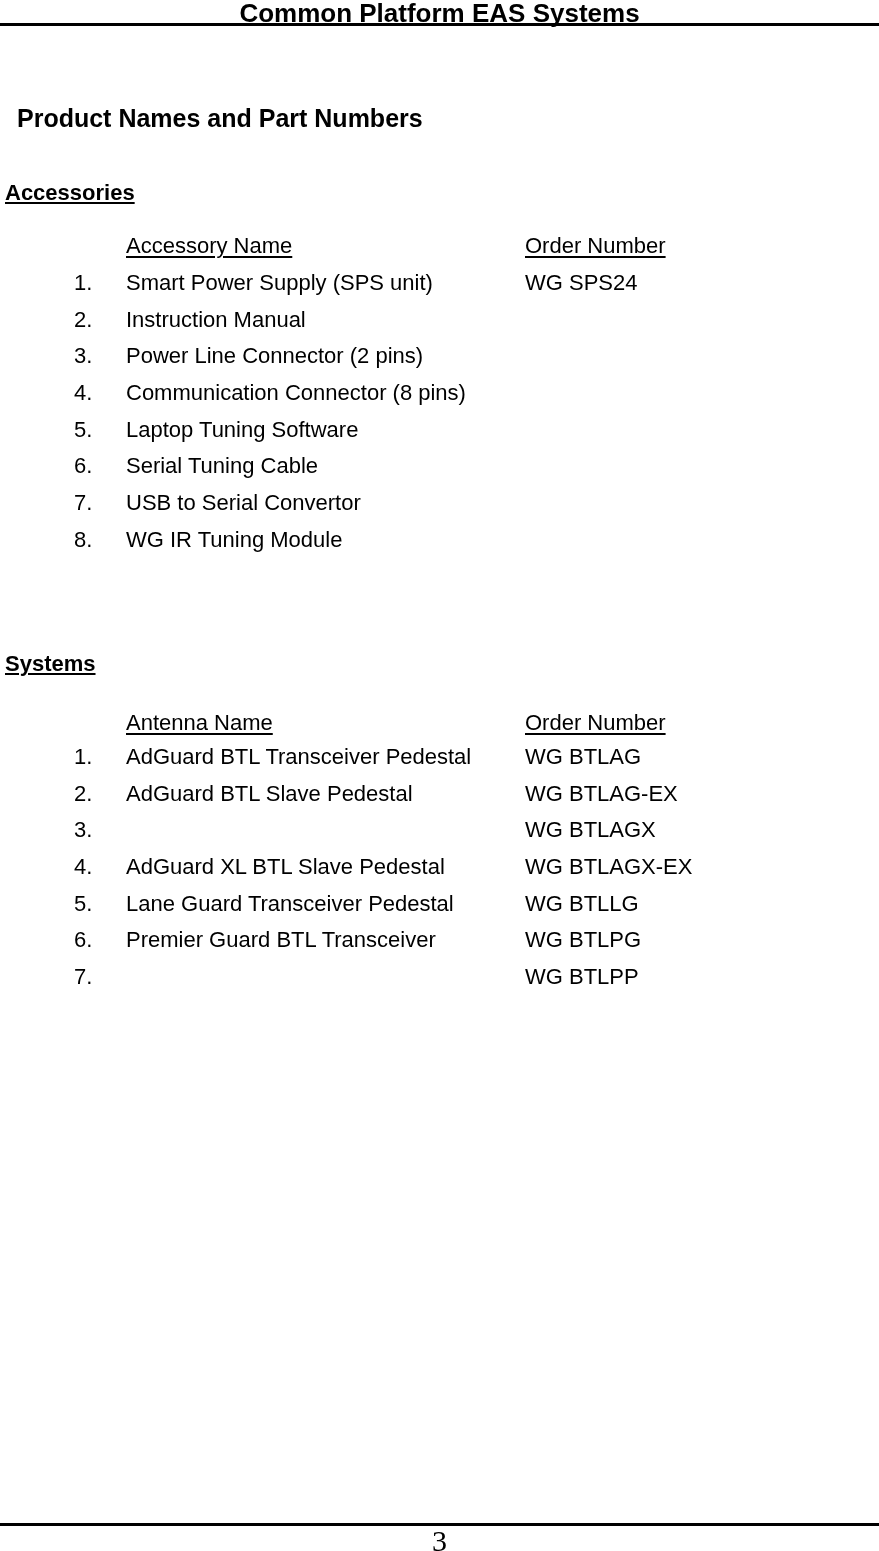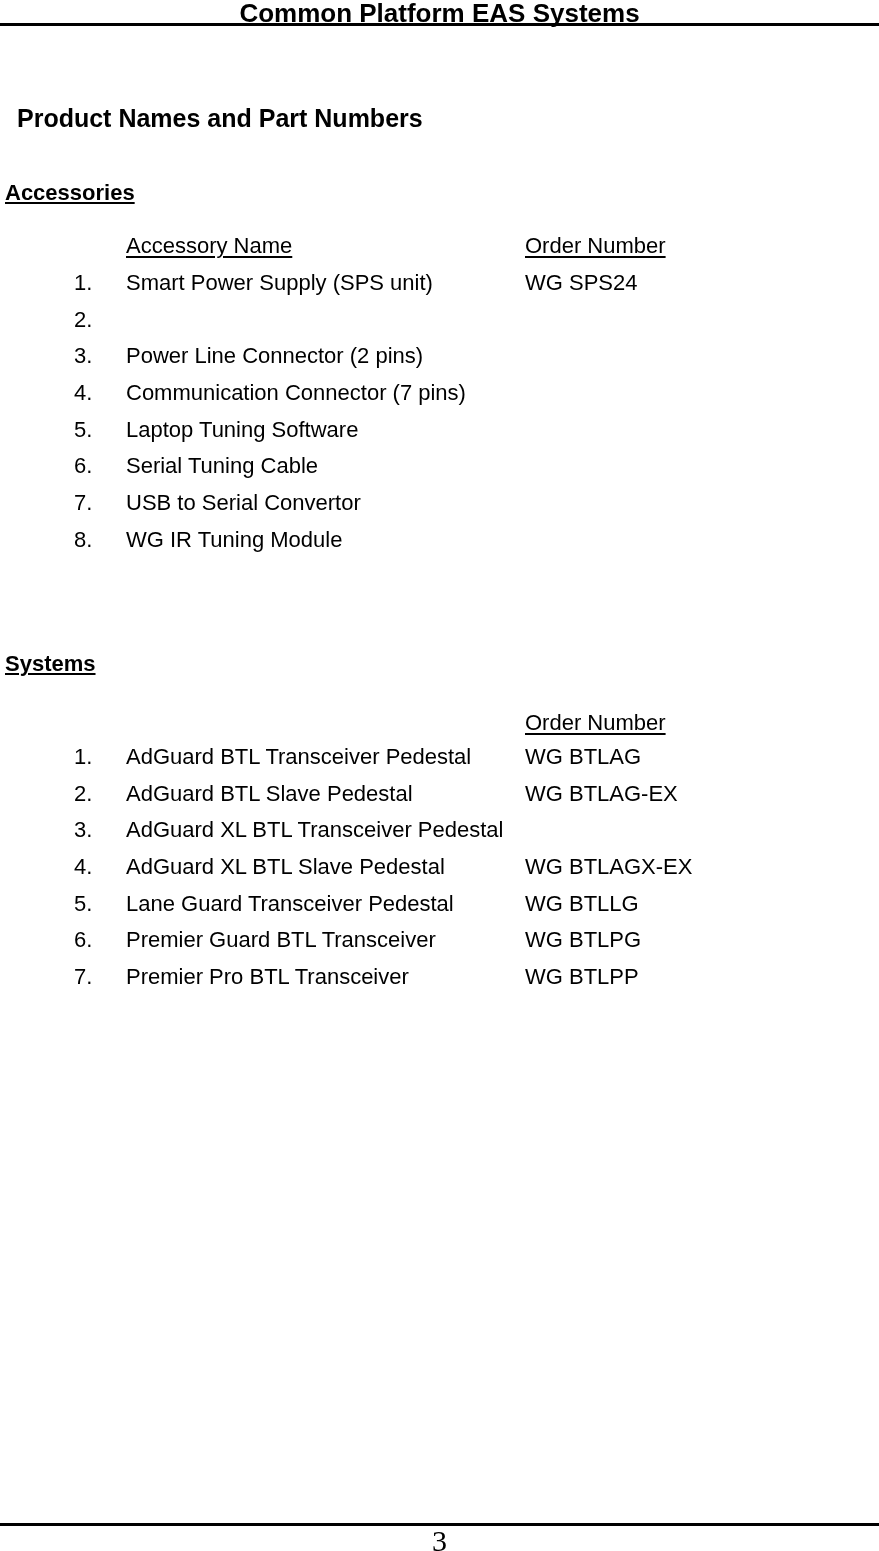--- a/index.html
+++ b/index.html
@@ -103,30 +103,31 @@
     <span class="cell name">Accessory Name</span>
     <span class="cell order">Order Number</span>
   </div>
   <div class="trow first-data">
     <span class="cell num">1.</span>
     <span class="cell name">Smart Power Supply (SPS unit)</span>
     <span class="cell order">WG SPS24</span>
   </div>
   <div class="trow">
     <span class="cell num">2.</span>
+    <span class="cell name">Instruction Manual</span>
     <span class="cell order"></span>
   </div>
   <div class="trow">
     <span class="cell num">3.</span>
     <span class="cell name">Power Line Connector (2 pins)</span>
     <span class="cell order"></span>
   </div>
   <div class="trow">
     <span class="cell num">4.</span>
-    <span class="cell name">Communication Connector (7 pins)</span>
+    <span class="cell name">Communication Connector (8 pins)</span>
     <span class="cell order"></span>
   </div>
   <div class="trow">
     <span class="cell num">5.</span>
     <span class="cell name">Laptop Tuning Software</span>
     <span class="cell order"></span>
   </div>
   <div class="trow">
     <span class="cell num">6.</span>
     <span class="cell name">Serial Tuning Cable</span>
@@ -142,53 +143,53 @@
     <span class="cell name">WG IR Tuning Module</span>
     <span class="cell order"></span>
   </div>
 </div>
 
 <div class="section-heading heading-systems">Systems</div>
 
 <div class="ptable table-systems">
   <div class="trow thead">
     <span class="cell num"></span>
+    <span class="cell name">Antenna Name</span>
     <span class="cell order">Order Number</span>
   </div>
   <div class="trow">
     <span class="cell num">1.</span>
     <span class="cell name">AdGuard BTL Transceiver Pedestal</span>
     <span class="cell order">WG BTLAG</span>
   </div>
   <div class="trow">
     <span class="cell num">2.</span>
     <span class="cell name">AdGuard BTL Slave Pedestal</span>
     <span class="cell order">WG BTLAG-EX</span>
   </div>
   <div class="trow">
     <span class="cell num">3.</span>
-    <span class="cell name">AdGuard XL BTL Transceiver Pedestal</span>
+    <span class="cell order">WG BTLAGX</span>
   </div>
   <div class="trow">
     <span class="cell num">4.</span>
     <span class="cell name">AdGuard XL BTL Slave Pedestal</span>
     <span class="cell order">WG BTLAGX-EX</span>
   </div>
   <div class="trow">
     <span class="cell num">5.</span>
     <span class="cell name">Lane Guard Transceiver Pedestal</span>
     <span class="cell order">WG BTLLG</span>
   </div>
   <div class="trow">
     <span class="cell num">6.</span>
     <span class="cell name">Premier Guard BTL Transceiver</span>
     <span class="cell order">WG BTLPG</span>
   </div>
   <div class="trow">
     <span class="cell num">7.</span>
-    <span class="cell name">Premier Pro BTL Transceiver</span>
     <span class="cell order">WG BTLPP</span>
   </div>
 </div>
 
 <div class="page-footer">
   <div class="page-number">3</div>
 </div>
 
 </body></html>

